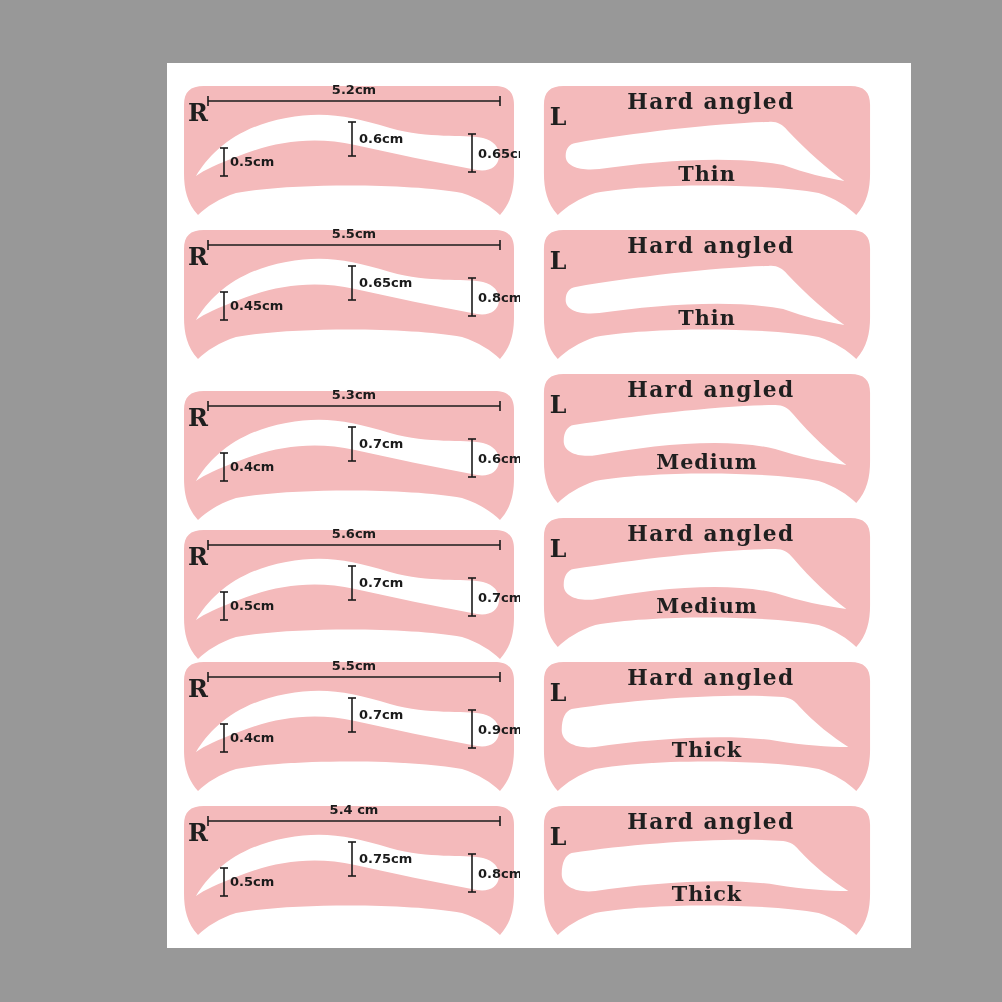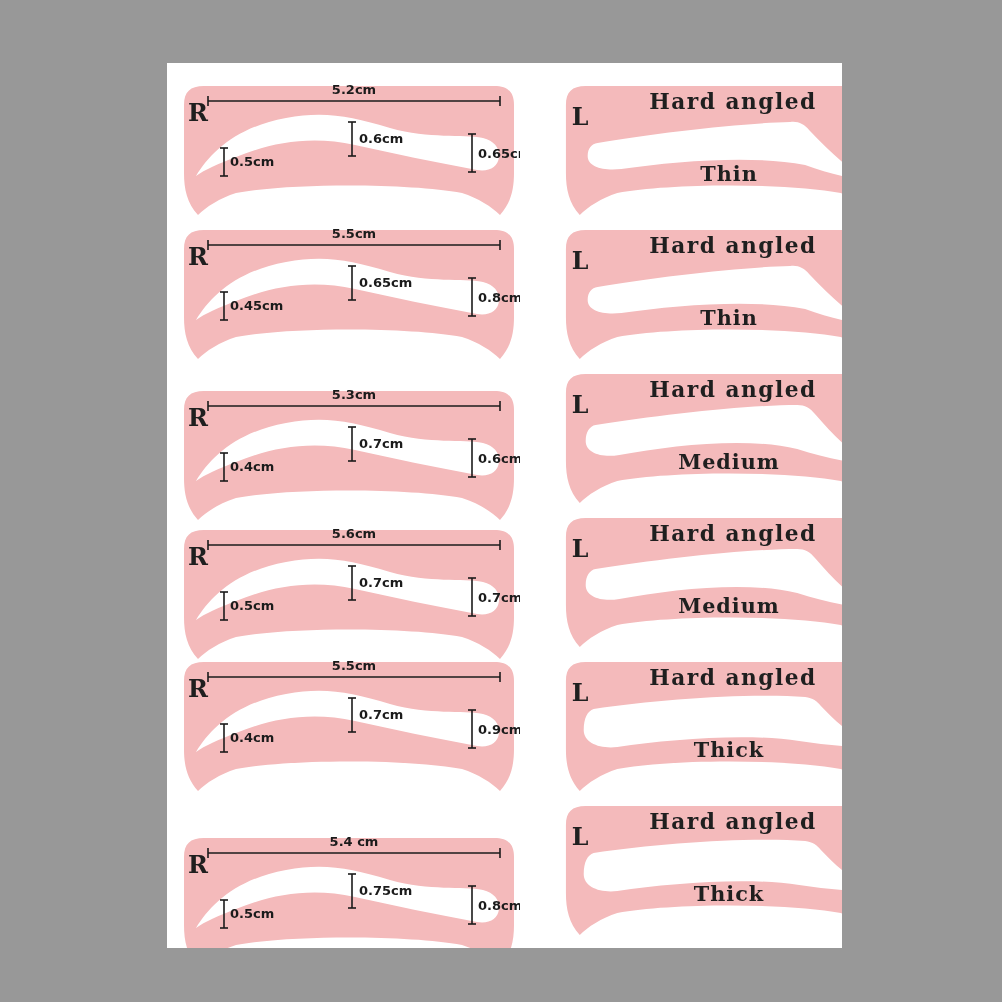--- a/index.html
+++ b/index.html
@@ -3,27 +3,27 @@
 <meta charset="utf-8">
 <style>
   html,body{margin:0;padding:0;}
   body{
     width:1002px;height:1002px;
     background:#989898;
     font-family:"DejaVu Sans",sans-serif;
     position:relative;overflow:hidden;
   }
   .sheet{
-    position:absolute;left:167px;top:63px;width:675px;height:885px;
+    position:absolute;left:167px;top:63px;width:744px;height:885px;
     background:#ffffff;overflow:hidden;
   }
   .card{position:absolute;height:148px;}
   .card svg{width:100%;height:100%;display:block;}
   .card.left{left:11px;width:342px;}
-  .card.right{left:393px;width:338px;}
+  .card.right{left:371px;width:338px;}
   .meas line{stroke:#1b1b1b;stroke-width:1.6;}
   text.dim{font-family:"DejaVu Sans",sans-serif;font-weight:700;font-size:13px;fill:#1b1b1b;}
   text.dim.mid{text-anchor:middle;}
   text.side{font-family:"DejaVu Serif",serif;font-weight:700;font-size:24px;fill:#1f1f1f;}
   text.stylelbl{font-family:"DejaVu Serif",serif;font-weight:700;font-size:22px;fill:#1f1f1f;letter-spacing:1.5px;text-anchor:middle;}
   text.thicklbl{font-family:"DejaVu Serif",serif;font-weight:700;font-size:21px;fill:#1f1f1f;letter-spacing:1px;text-anchor:middle;}
 </style>
 </head>
 <body>
 
@@ -192,21 +192,21 @@
       </g>
       <g class="meas">
         <line x1="294" y1="57" x2="294" y2="95"></line>
           <line x1="290" y1="57" x2="298" y2="57"></line>
           <line x1="290" y1="95" x2="298" y2="95"></line>
         <text class="dim" x="300" y="81">0.9cm</text>
       </g>
     </svg>
   </div>
 
-  <div class="card left" style="top:766px">
+  <div class="card left" style="top:734px">
     <svg viewBox="0 0 342 148" preserveAspectRatio="none">
       <use href="#card-outline" fill="#f4babb"></use>
       <use href="#brow-r" fill="#ffffff"></use>
       <g class="meas">
         <line x1="30" y1="24" x2="322" y2="24"></line>
           <line x1="30" y1="19" x2="30" y2="29"></line>
           <line x1="322" y1="19" x2="322" y2="29"></line>
         <text class="dim mid" x="176" y="17">5.4 cm</text>
       </g>
       <text class="side" x="10" y="44">R</text>

